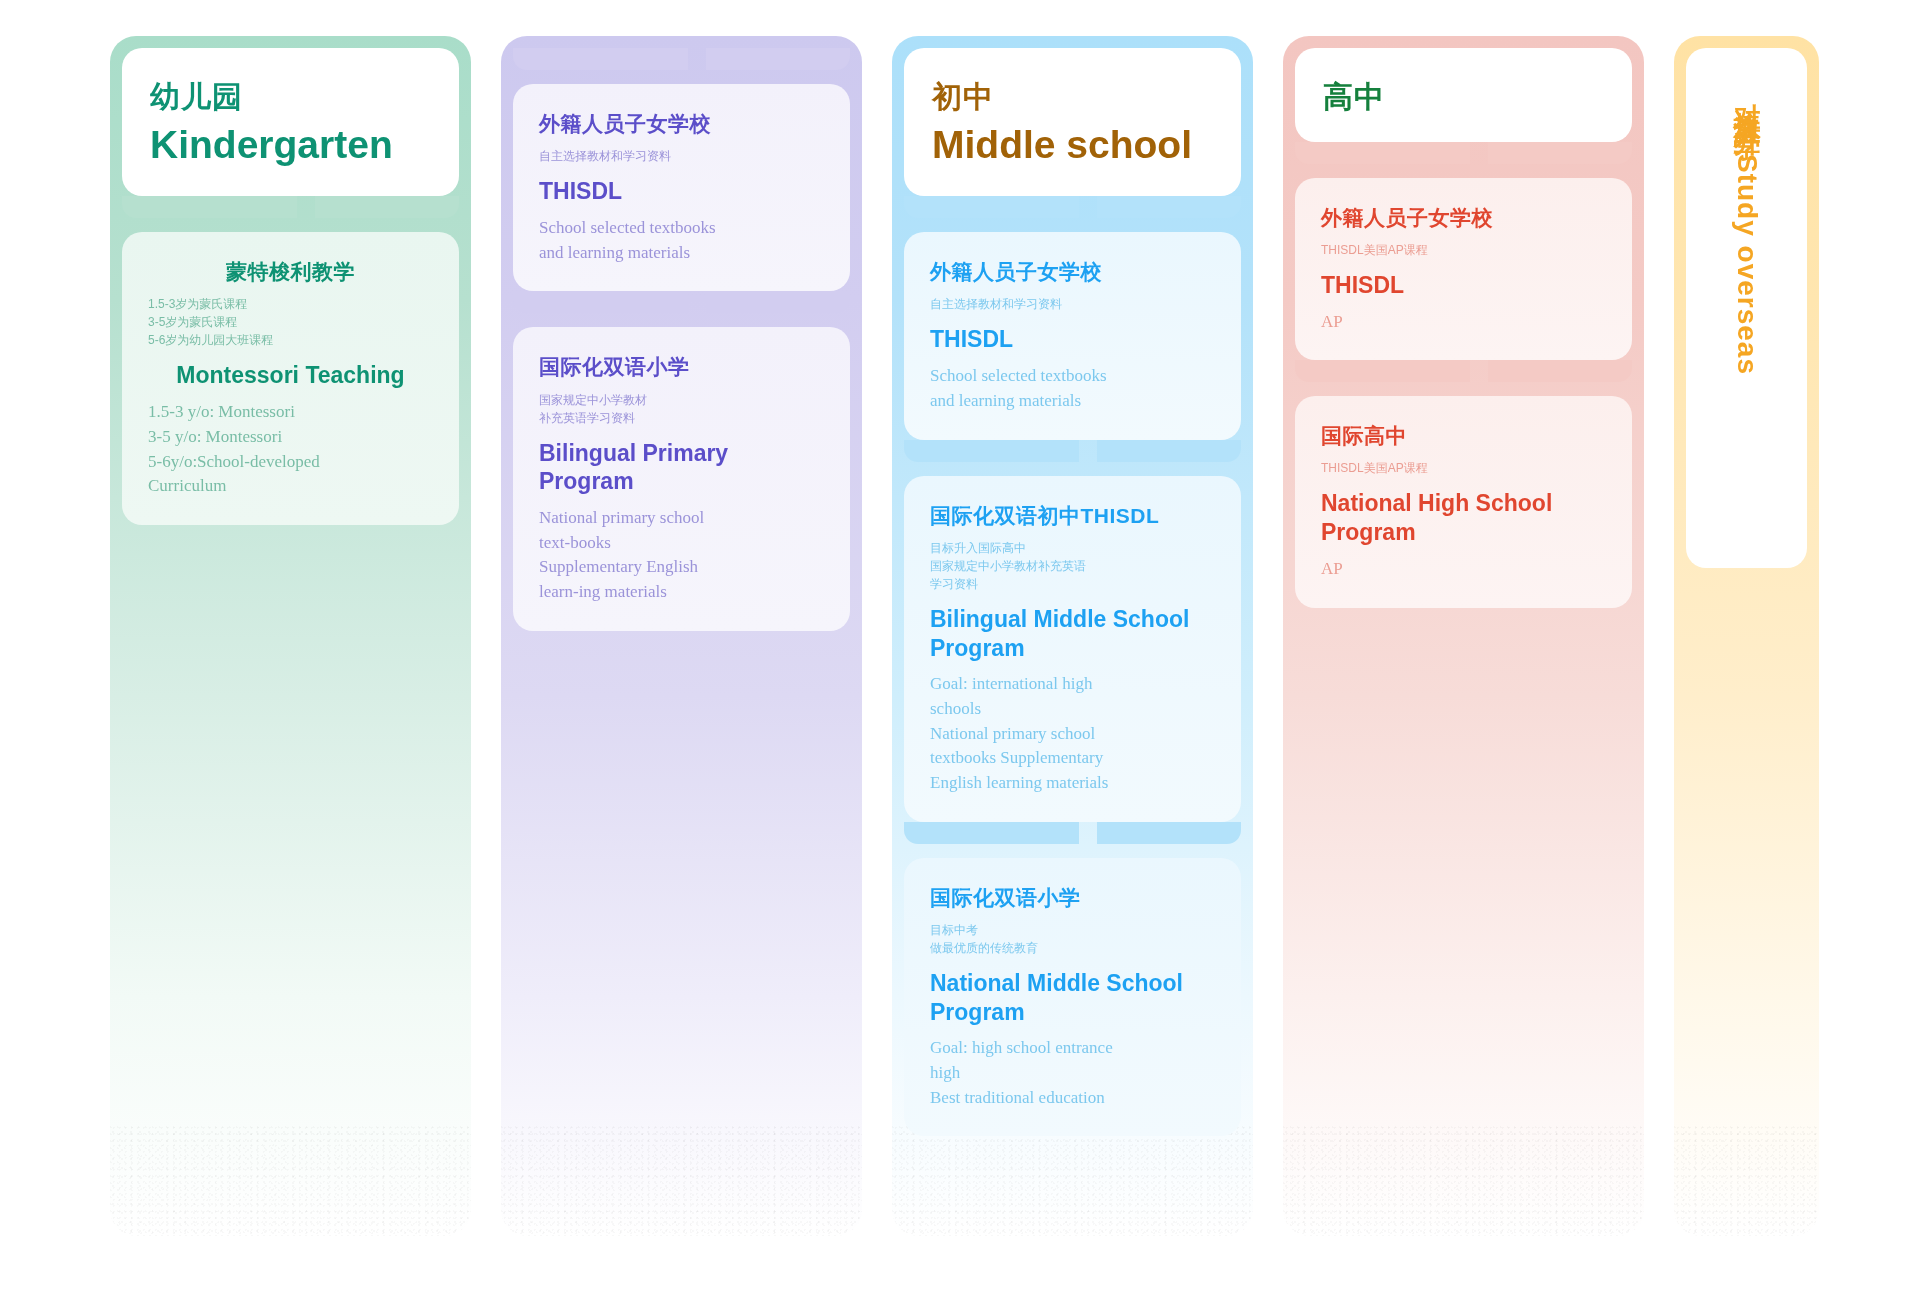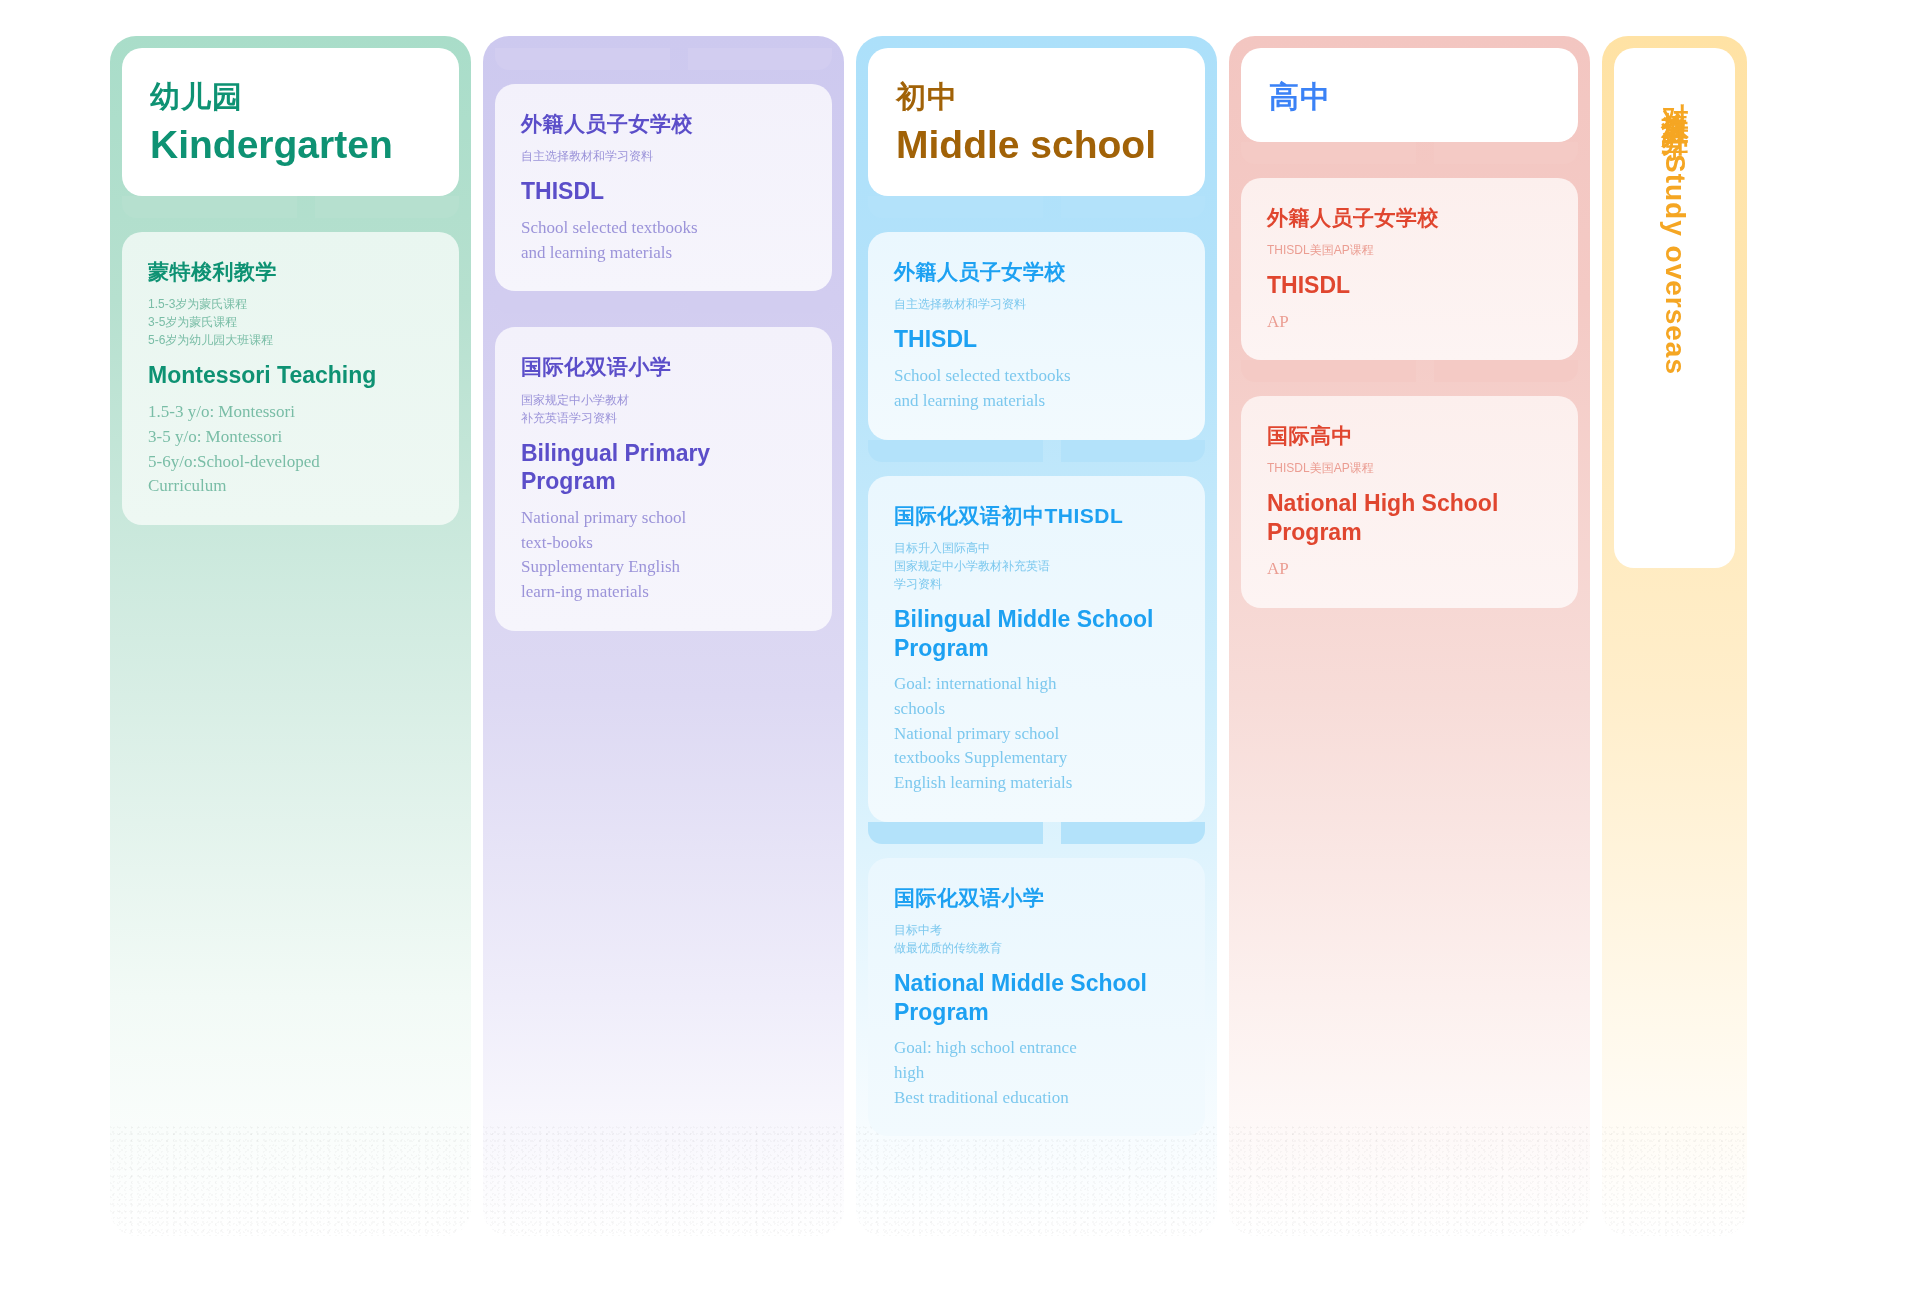--- a/index.html
+++ b/index.html
@@ -7,21 +7,21 @@
     width: 1920px; height: 1290px;
     background: #ffffff;
     font-family: "Liberation Sans", "DejaVu Sans", sans-serif;
     overflow: hidden;
   }
   #board {
     position: relative;
     width: 1893px; height: 1290px;
     padding: 36px 76px 48px 110px;
     display: flex;
-    gap: 12px;
+    gap: 30px;
     align-items: flex-start;
   }
 
   
   .col {
     position: relative;
     border-radius: 26px;
     overflow: hidden;
     flex: 0 0 auto;
     height: 1200px;
@@ -87,21 +87,21 @@
   }
   .c-sub-cn .ln, .c-sub-en .ln { display: block; }
 
   
   
   .col-kg {
     background: linear-gradient(180deg,#a9ddc9 0%,#b6e0cf 22%,#d8eee5 55%,#f2faf6 80%,#ffffff 100%);
   }
   .col-kg .head-cn, .col-kg .head-en { color: #0e9273; }
   .col-kg .card { background: linear-gradient(180deg,#e9f6f0 0%,#eef8f3 100%); }
-  .col-kg .c-title, .col-kg .c-title-en { color: #0e9273; }
+  .col-kg .c-title, .col-kg .c-title-en { color: #0e9273; text-align: center; }
   .col-kg .c-sub-cn, .col-kg .c-sub-en { color: #79bda6; }
   .col-kg .notch-bg { background:#b6e0cf; }
 
   
   .col-ps {
     background: linear-gradient(180deg,#cdc9ef 0%,#d2cdf0 22%,#ddd9f3 55%,#efedfa 80%,#ffffff 100%);
   }
   .col-ps .head-cn, .col-ps .head-en { color: #5b4ec9; }
   .col-ps .card { background: linear-gradient(180deg,#f3f1fb 0%,#f6f5fc 100%); }
   .col-ps .c-title, .col-ps .c-title-en { color: #5b4ec9; }
@@ -115,21 +115,21 @@
   .col-ms .head-cn, .col-ms .head-en { color: #a16207; }
   .col-ms .card { background: linear-gradient(180deg,#eaf7fe 0%,#f2fafe 100%); }
   .col-ms .c-title, .col-ms .c-title-en { color: #1da1f2; }
   .col-ms .c-sub-cn, .col-ms .c-sub-en { color: #7cc8ee; }
   .col-ms .notch-bg { background:#b3e2fa; }
 
   
   .col-hs {
     background: linear-gradient(180deg,#f3c6c1 0%,#f4cac5 22%,#f7dcd8 55%,#fcf0ee 80%,#ffffff 100%);
   }
-  .col-hs .head-cn, .col-hs .head-en { color: #3b82f6; }
+  .col-hs .head-cn, .col-hs .head-en { color: #15803d; }
   .col-hs .card { background: linear-gradient(180deg,#fcefed 0%,#fdf4f3 100%); }
   .col-hs .c-title, .col-hs .c-title-en { color: #e0462f; }
   .col-hs .c-sub-cn, .col-hs .c-sub-en { color: #eb9d92; }
   .col-hs .notch-bg { background:#f4cac5; }
 
   
   .col-so {
     background: linear-gradient(180deg,#ffe2a4 0%,#ffe6b0 22%,#ffeecb 55%,#fff8e9 80%,#ffffff 100%);
     padding: 12px;
   }

